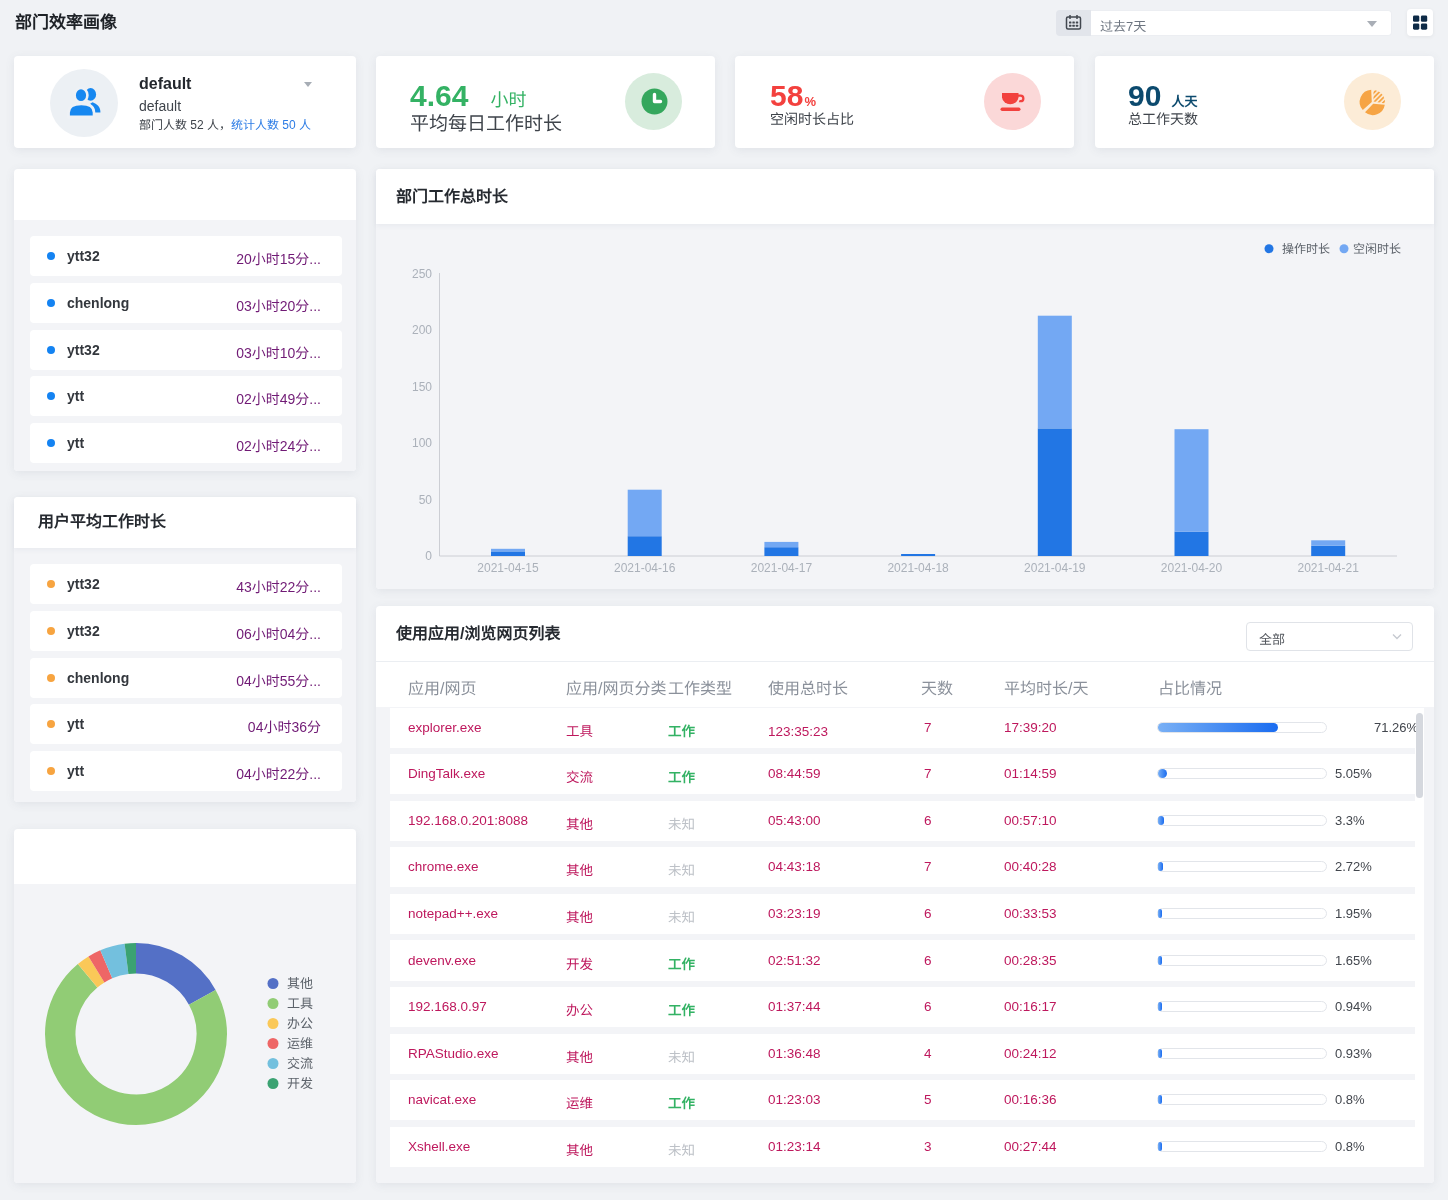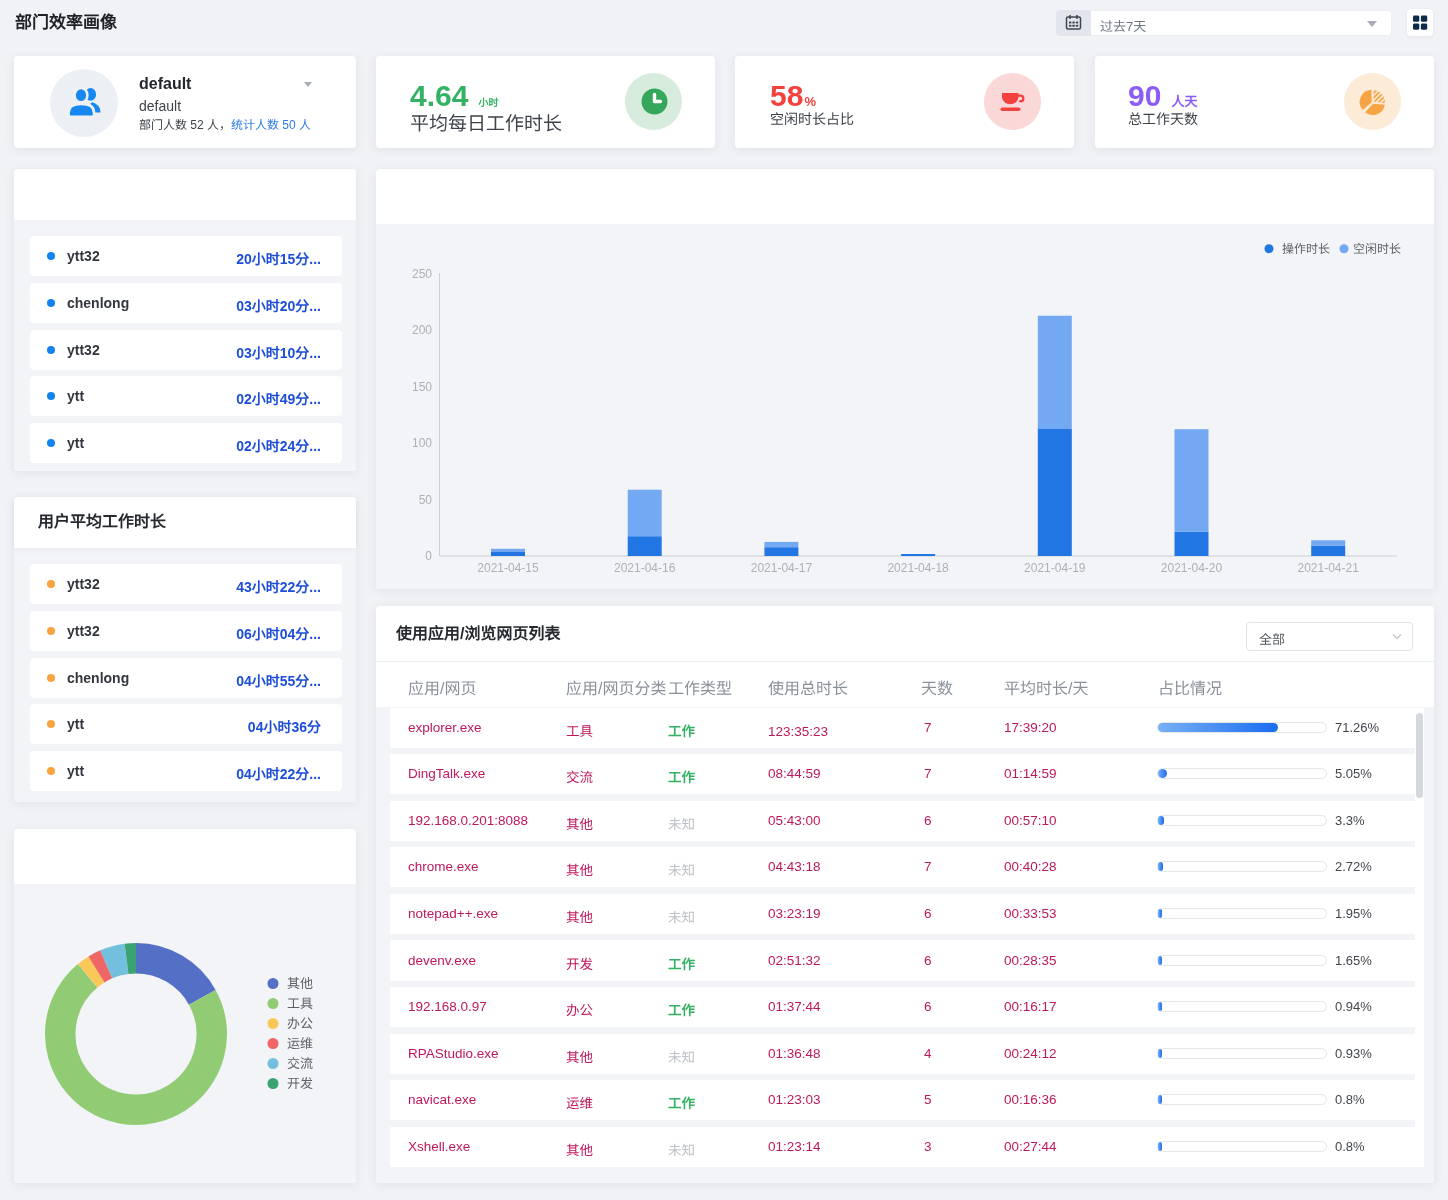--- a/index.html
+++ b/index.html
@@ -6,21 +6,21 @@
 *{margin:0;padding:0;box-sizing:border-box}
 html,body{width:1448px;height:1200px;background:#f0f2f5;font-family:"Liberation Sans",sans-serif;position:relative;overflow:hidden}
 .abs{position:absolute}
 .card{position:absolute;background:#fff;border-radius:4px;box-shadow:0 2px 10px rgba(90,100,120,.10)}
 .hd{position:absolute;left:0;top:0;right:0;background:#fff;border-radius:4px 4px 0 0;z-index:2}
 .body-gray{position:absolute;left:0;right:0;bottom:0;background:#f3f4f7;border-radius:0 0 4px 4px}
 .ct{font-weight:bold;color:#262a30;font-size:16px}
 .row{position:absolute;background:#fff;border-radius:4px;height:40px}
 .dot{position:absolute;width:8px;height:8px;border-radius:50%;top:16px}
 .rname{position:absolute;left:37px;top:12px;font-size:14px;font-weight:bold;color:#33373d}
-.rtime{position:absolute;right:21px;top:12px;font-size:14px;font-weight:bold;color:#1d4ed8}
+.rtime{position:absolute;right:21px;top:12px;font-size:14px;font-weight:normal;color:#701a75}
 .th{position:absolute;top:0;font-size:16px;color:#8b919b;font-weight:normal}
 .tc{position:absolute;font-size:13.5px;color:#be185d}
 .g{color:#33b264;font-weight:bold}
 .u{color:#bdc1c7;font-weight:normal}
 .pbar{position:absolute;width:170px;height:11px;border:1px solid #e2e5ea;border-radius:6px;background:#fff;top:14px}
 .pfill{height:9px;border-radius:5px;background:linear-gradient(90deg,#79b0f5,#1a6cf0)}
 .pct{position:absolute;font-size:13px;color:#42464d;top:12px}
 </style>
 </head>
 <body>
@@ -70,21 +70,21 @@
         </g>
       </svg>
 </div>
 <div class="abs" style="left:125px;top:19px;font-size:16px;font-weight:bold;color:#24282e">default</div>
 <div class="abs" style="left:125px;top:42px;font-size:14px;color:#3f444b">default</div>
 <div class="abs" style="left:125px;top:59px;font-size:12px;color:#3f444b">部门人数 52 人，<span style="color:#2d7ce5">统计人数 50 人</span></div>
 <span class="abs" style="left:290px;top:26px;width:0;height:0;border-left:4px solid transparent;border-right:4px solid transparent;border-top:5.5px solid #a7adb5"></span>
 </div>
 
 <div class="card" style="left:376px;top:56px;width:339px;height:92px">
-<div class="abs" style="left:34px;top:23px;font-size:30px;font-weight:bold;color:#34b264">4.64<span style="font-size:10px;font-weight:bold;margin-left:10px">小时</span></div>
+<div class="abs" style="left:34px;top:23px;font-size:30px;font-weight:bold;color:#34b264">4.64<span style="font-size:18px;font-weight:normal;margin-left:22px">小时</span></div>
 <div class="abs" style="left:34px;top:52px;font-size:19px;color:#3f444b">平均每日工作时长</div>
 <div class="abs" style="left:249px;top:17px;width:57px;height:57px;border-radius:50%;background:#d8ecdd">
 <svg width="57" height="57" viewBox="0 0 57 57">
         <circle cx="29.5" cy="28.5" r="13" fill="#35a75d"></circle>
         <path d="M29.5 21.5v7h6" stroke="#fff" stroke-width="3.4" fill="none" stroke-linecap="round" stroke-linejoin="round"></path>
       </svg>
 </div>
 </div>
 
 <div class="card" style="left:735px;top:56px;width:339px;height:92px">
@@ -95,21 +95,21 @@
         <g fill="#f2413e">
           <path d="M18 20h16.5v4.5a8.3 7.5 0 0 1-16.5 0z"></path>
           <path d="M34 21.5h2.6a3.9 3.9 0 0 1 0 7.8h-1.8l.8-2.3h1a1.6 1.6 0 0 0 0-3.2h-2.6z"></path>
           <rect x="16.5" y="34.5" width="20" height="3.4" rx="1.7"></rect>
         </g>
       </svg>
 </div>
 </div>
 
 <div class="card" style="left:1095px;top:56px;width:339px;height:92px">
-<div class="abs" style="left:33px;top:23px;font-size:30px;font-weight:bold;color:#8b5cf6">90<span style="font-size:13px;font-weight:bold;margin-left:10px">人天</span></div>
+<div class="abs" style="left:33px;top:23px;font-size:30px;font-weight:bold;color:#0c4a6e">90<span style="font-size:13px;font-weight:bold;margin-left:10px">人天</span></div>
 <div class="abs" style="left:33px;top:52px;font-size:14px;color:#3f444b">总工作天数</div>
 <div class="abs" style="left:249px;top:17px;width:57px;height:57px;border-radius:50%;background:#fcecd7">
 <svg width="57" height="57" viewBox="0 0 57 57">
         <defs>
           <pattern id="hat" width="3.4" height="3.4" patternTransform="rotate(45)" patternUnits="userSpaceOnUse">
             <rect width="3.4" height="3.4" fill="#fcecd7"></rect>
             <rect width="1.8" height="3.4" fill="#f6a444"></rect>
           </pattern>
         </defs>
         <g transform="translate(28.7,29.2)">
@@ -204,20 +204,23 @@
         <text x="273" y="164">运维</text>
 <circle cx="259" cy="179.5" r="5.5" fill="#73c0de"></circle>
         <text x="273" y="184">交流</text>
 <circle cx="259" cy="199.5" r="5.5" fill="#3ba272"></circle>
         <text x="273" y="204">开发</text>
 </g>
 </svg>
 </div>
 
 <div class="card" style="left:376px;top:169px;width:1058px;height:420px">
+<div class="hd" style="height:55px;box-shadow:0 2px 5px rgba(120,130,150,.08)">
+      <span class="abs ct" style="left:20px;top:14px">部门工作总时长</span>
+    </div>
 <div class="body-gray" style="top:55px"></div>
 <svg class="abs" style="left:0;top:0" width="1058" height="420" viewBox="0 0 1058 420">
 <g font-size="12" fill="#abb1ba" text-anchor="end">
 <text x="56" y="109">250</text>
         <text x="56" y="165.4">200</text>
         <text x="56" y="221.8">150</text>
         <text x="56" y="278.2">100</text>
         <text x="56" y="334.6">50</text>
         <text x="56" y="391">0</text>
 </g>
@@ -277,21 +280,21 @@
 <div class="abs" style="left:0;top:0.0px;width:1034px;height:40px;background:#fff">
 <span class="tc" style="left:18px;top:12px">explorer.exe</span>
 <span class="tc" style="left:176px;top:12px">工具</span>
 <span class="tc g" style="left:278px;top:12px">工作</span>
 <span class="tc" style="left:378px;top:16px">123:35:23</span>
 <span class="tc" style="left:534px;top:12px">7</span>
 <span class="tc" style="left:614px;top:12px">17:39:20</span>
 <span class="pbar" style="left:767px">
           <span class="pfill" style="display:block;width:119.7px"></span>
         </span>
-<span class="pct" style="left:945px">71.26%</span>
+<span class="pct" style="left:984px">71.26%</span>
 </div>
 <div class="abs" style="left:0;top:40.0px;width:1025px;height:6.6px;background:#f3f4f7"></div>
 <div class="abs" style="left:0;top:46.6px;width:1034px;height:40px;background:#fff">
 <span class="tc" style="left:18px;top:12px">DingTalk.exe</span>
 <span class="tc" style="left:176px;top:12px">交流</span>
 <span class="tc g" style="left:278px;top:12px">工作</span>
 <span class="tc" style="left:378px;top:12px">08:44:59</span>
 <span class="tc" style="left:534px;top:12px">7</span>
 <span class="tc" style="left:614px;top:12px">01:14:59</span>
 <span class="pbar" style="left:767px">

